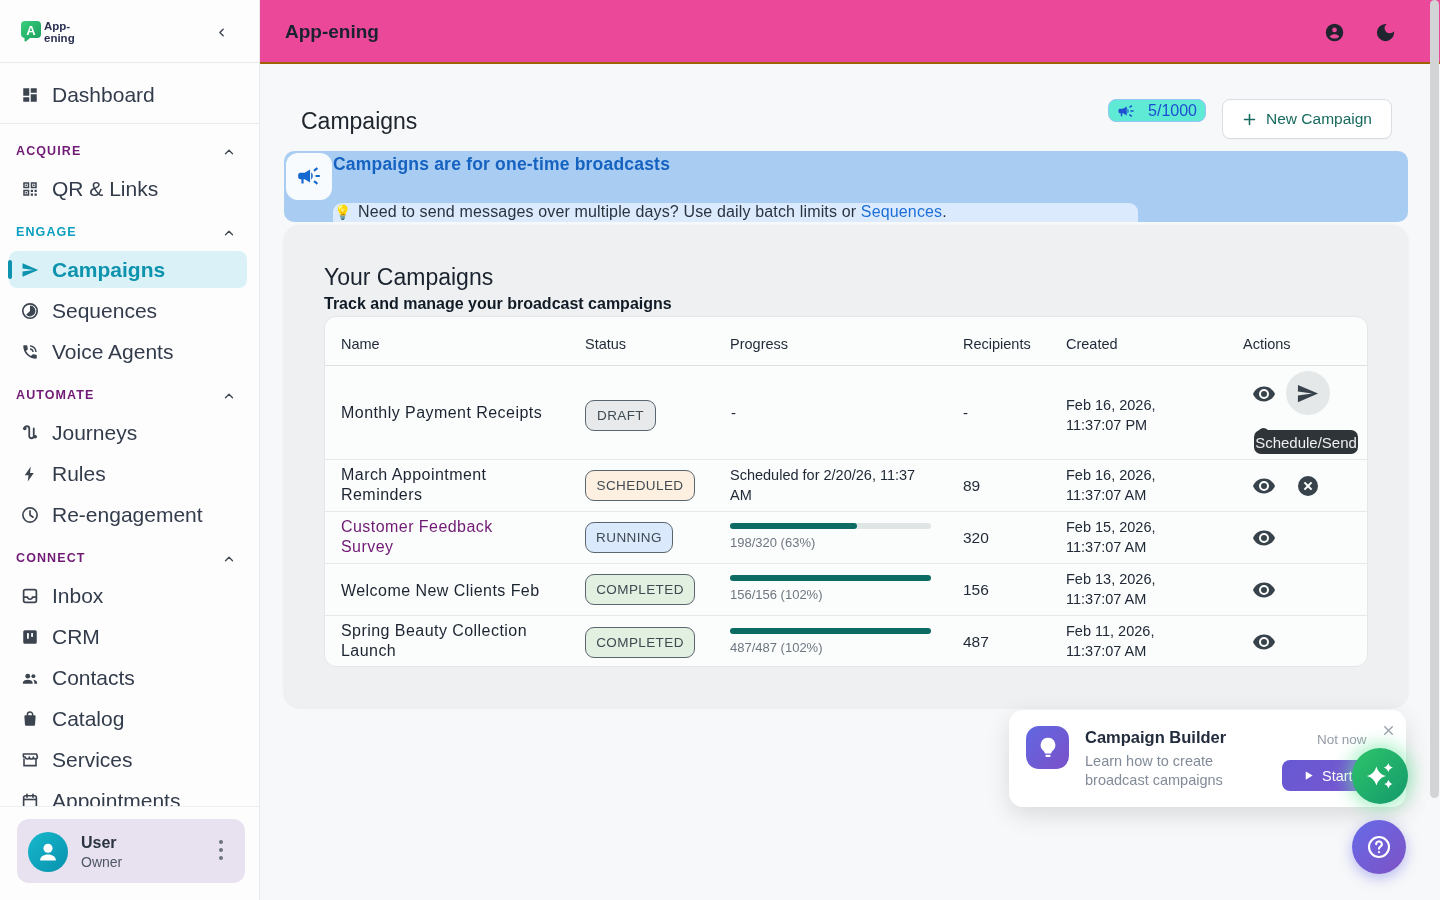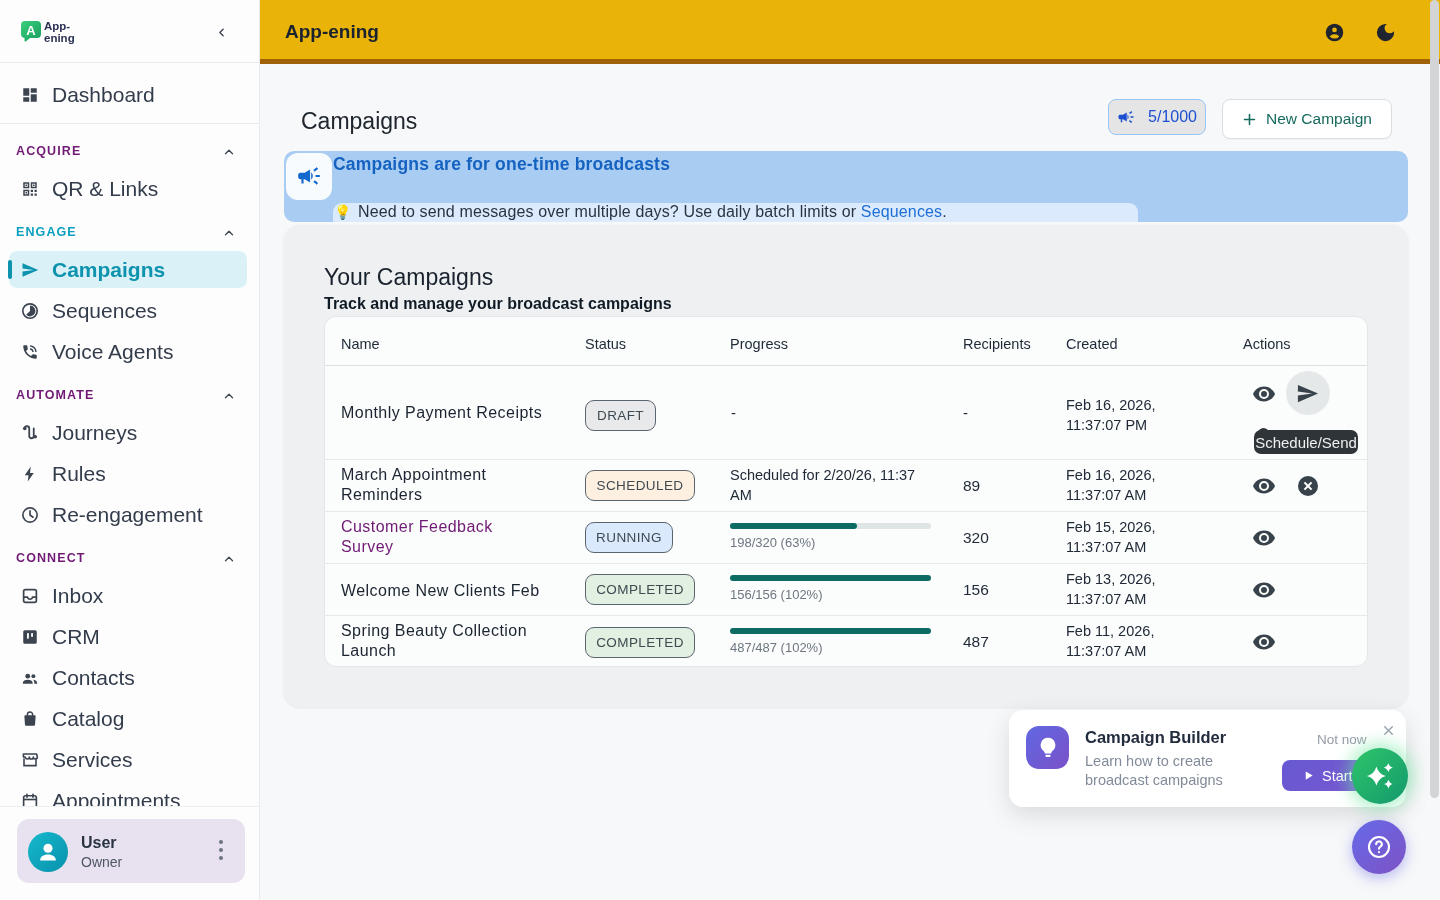--- a/index.html
+++ b/index.html
@@ -8,21 +8,21 @@
 .abs { position:absolute; }
 
 #sidebar { position:absolute; left:0; top:0; width:260px; height:900px; background:#fdfdfe; border-right:1px solid #e8eaed; z-index:5; }
 .sb-divider { position:absolute; left:0; width:259px; height:1px; background:#e8eaed; }
 .nav-item { position:absolute; left:0; width:259px; height:20px; }
 .nav-item .ic { position:absolute; left:21px; top:50%; transform:translateY(-50%); width:18px; height:18px; }
 .nav-item .lbl { position:absolute; left:52px; top:50%; transform:translateY(-50%); font-size:21px; color:#333c4b; white-space:nowrap; }
 .sec-label { position:absolute; left:16px; font-size:12.5px; font-weight:bold; letter-spacing:1.1px; color:#701a75; }
 .sec-chev { position:absolute; left:222px; width:14px; height:14px; }
 
-#hdr { position:absolute; left:260px; top:0; width:1180px; height:64px; background:#eab308; border-bottom:5px solid #a16207; z-index:4; }
+#hdr { position:absolute; left:260px; top:0; width:1180px; height:64px; background:#ec4899; border-bottom:2px solid #a16207; z-index:4; }
 
 .status-badge { position:absolute; border:1px solid #5b6570; border-radius:9px; font-size:13.5px; letter-spacing:0.4px; color:#3f4a52; display:flex; align-items:center; justify-content:center; }
 </style>
 </head>
 <body>
 
 <div id="sidebar">
 
   <svg class="abs" style="left:21px;top:21px" width="20" height="21" viewBox="0 0 20 21">
     <defs>
@@ -199,21 +199,21 @@
     </svg>
   <svg class="abs" style="left:1114px;top:21px" width="23" height="23" viewBox="0 0 24 24" fill="#20242e">
       <path d="M12 3a9 9 0 1 0 9 9c0-.46-.04-.92-.1-1.36a5.389 5.389 0 0 1-4.4 2.26 5.403 5.403 0 0 1-3.14-9.8c-.44-.06-.9-.1-1.36-.1z"></path>
     </svg>
 </div>
 
 <div id="main" style="position:absolute;left:260px;top:64px;width:1180px;height:836px;background:#f7f8f9">
 
   <div class="abs" style="left:41px;top:44px;font-size:23px;font-weight:400;color:#20262e">Campaigns</div>
 
-  <div class="abs" style="left:848px;top:35px;width:98px;height:36px;background:#e5e5e5;border:1px solid #97c5f7;border-radius:8px;display:flex;align-items:center;justify-content:center;gap:13px">
+  <div class="abs" style="left:848px;top:35px;width:98px;height:23px;background:#5eead4;border:1px solid #97c5f7;border-radius:8px;display:flex;align-items:center;justify-content:center;gap:13px">
     <svg width="18" height="18" viewBox="0 0 24 24" fill="#1d4fd0">
         <path d="M18 11v2h4v-2h-4zm-2 6.61c.96.71 2.21 1.65 3.2 2.39.4-.53.8-1.07 1.2-1.6-.99-.74-2.24-1.68-3.2-2.4-.4.54-.8 1.08-1.2 1.61zM20.4 5.6c-.4-.53-.8-1.07-1.2-1.6-.99.74-2.24 1.68-3.2 2.4.4.53.8 1.07 1.2 1.6.96-.72 2.21-1.65 3.2-2.4zM4 9c-1.1 0-2 .9-2 2v2c0 1.1.9 2 2 2h1v4h2v-4h1l5 3V6L8 9H4zm11.5 3c0-1.33-.58-2.53-1.5-3.35v6.69c.92-.81 1.5-2.01 1.5-3.34z"></path>
       </svg>
     <span style="font-size:16px;font-weight:500;color:#1d4fd0">5/1000</span>
   </div>
 
   <div class="abs" style="left:962px;top:35px;width:170px;height:40px;background:#fff;border:1px solid #dadee2;border-radius:8px;display:flex;align-items:center;justify-content:center;gap:9px;box-shadow:0 1px 1px rgba(0,0,0,0.03)">
     <svg width="15" height="15" viewBox="0 0 24 24" fill="none" stroke="#176a5e" stroke-width="2.5" stroke-linecap="round">
         <path d="M12 4v16M4 12h16"></path>
       </svg>

